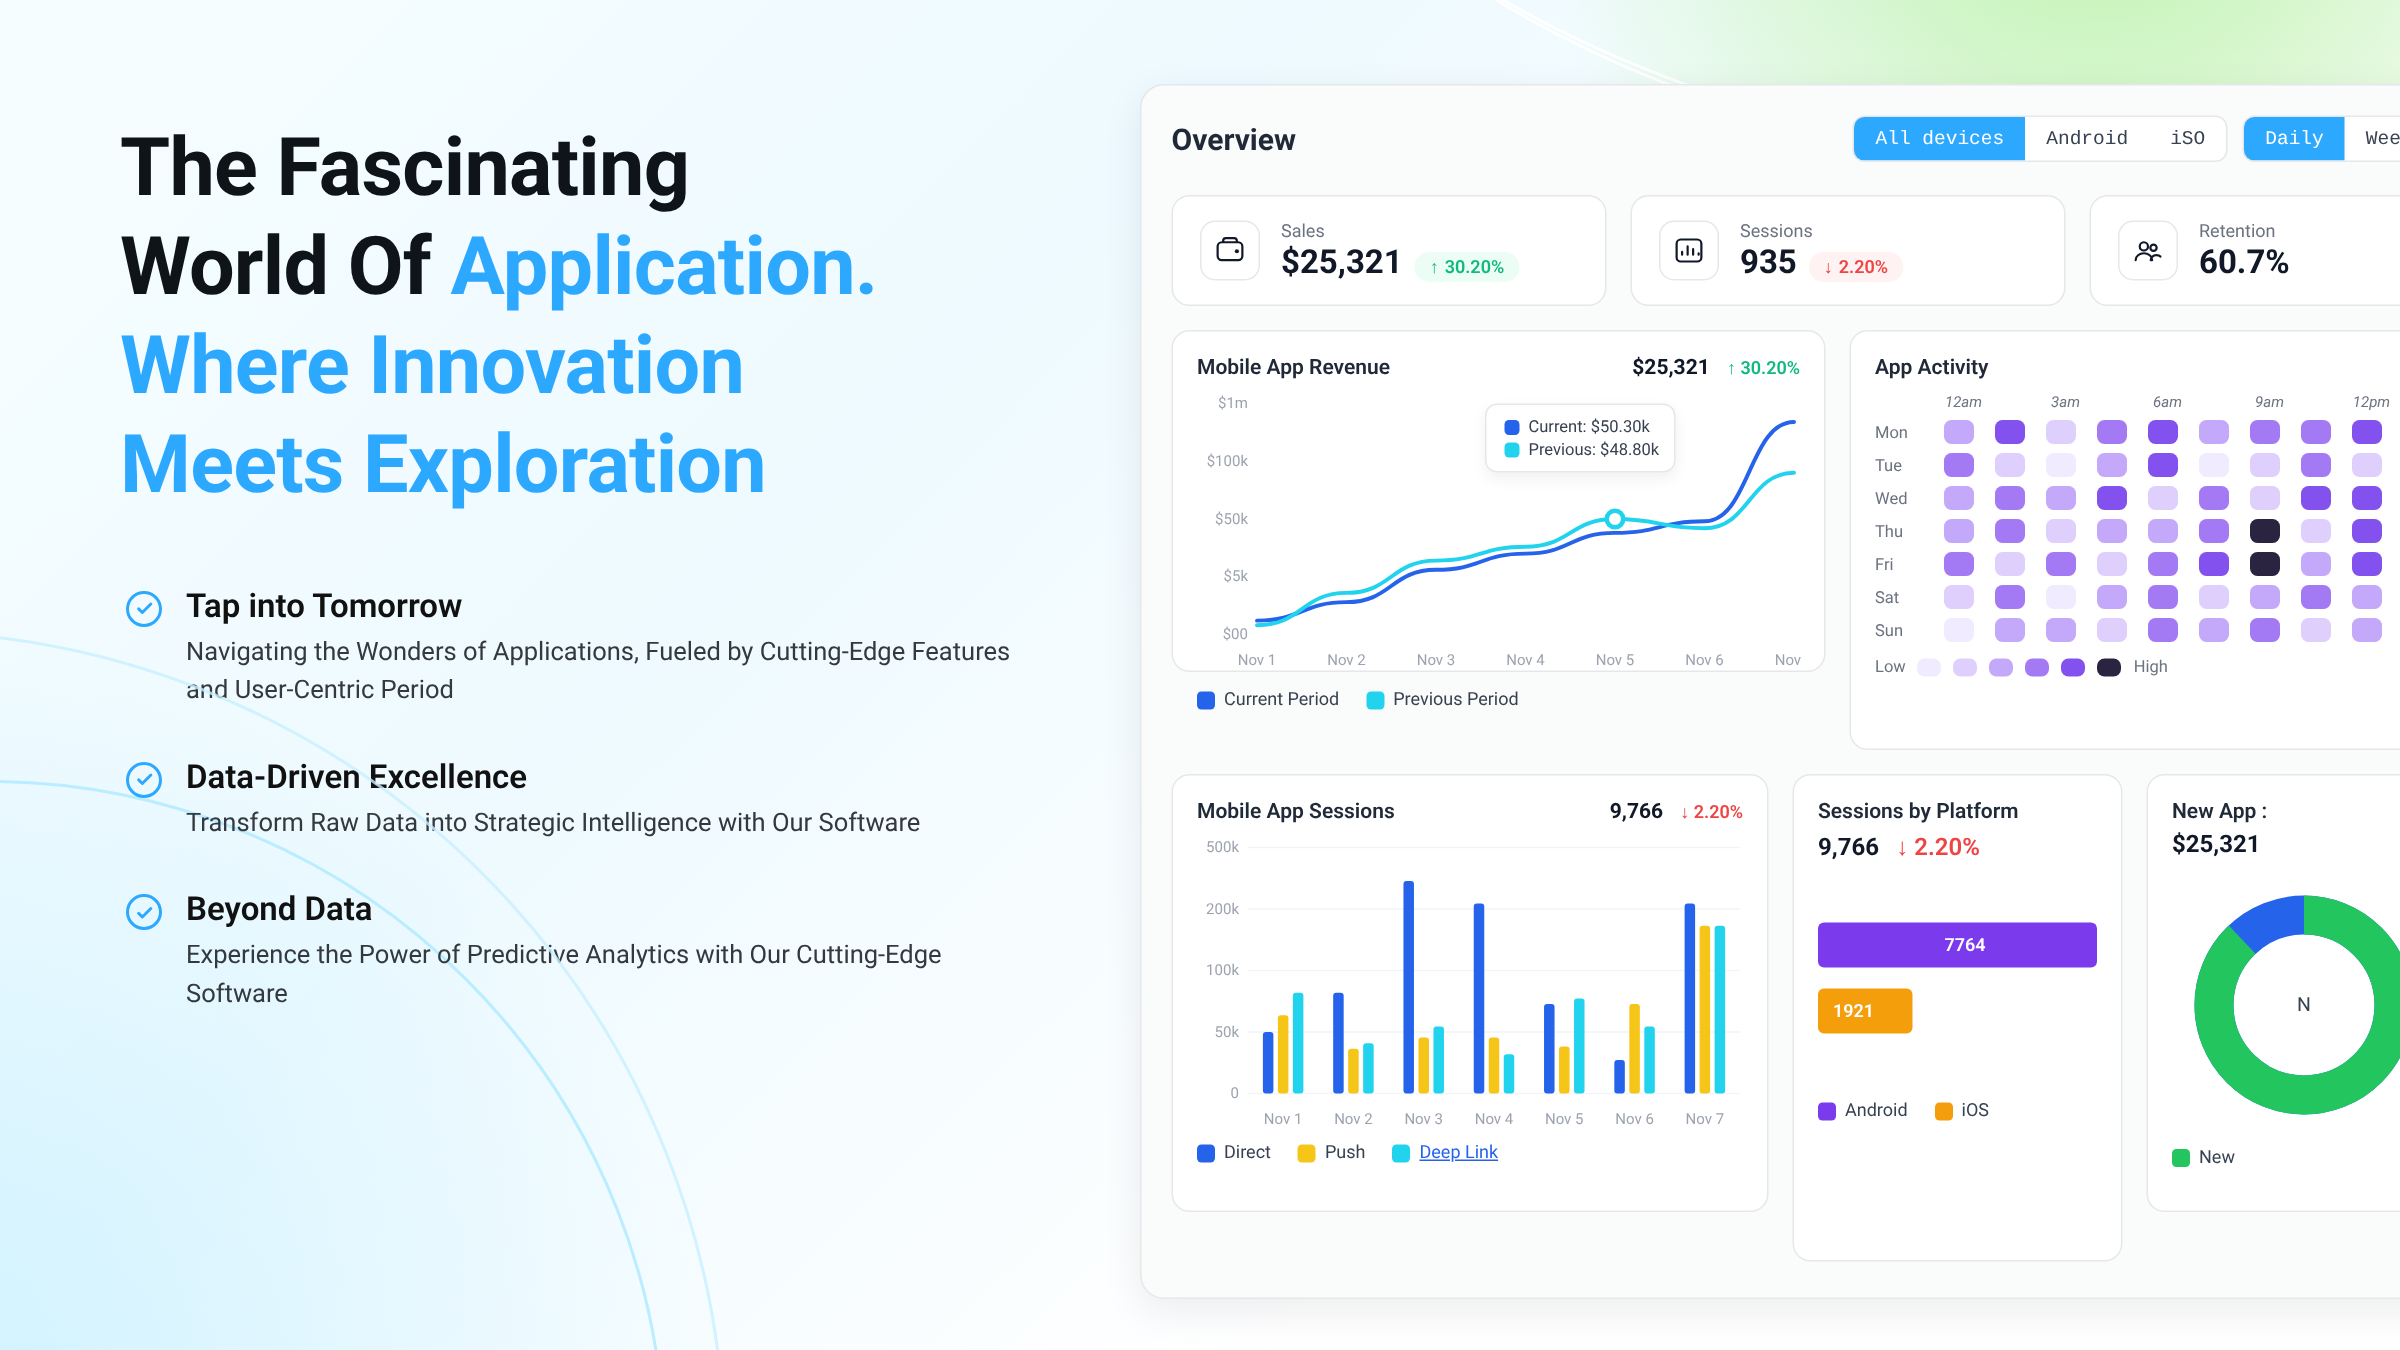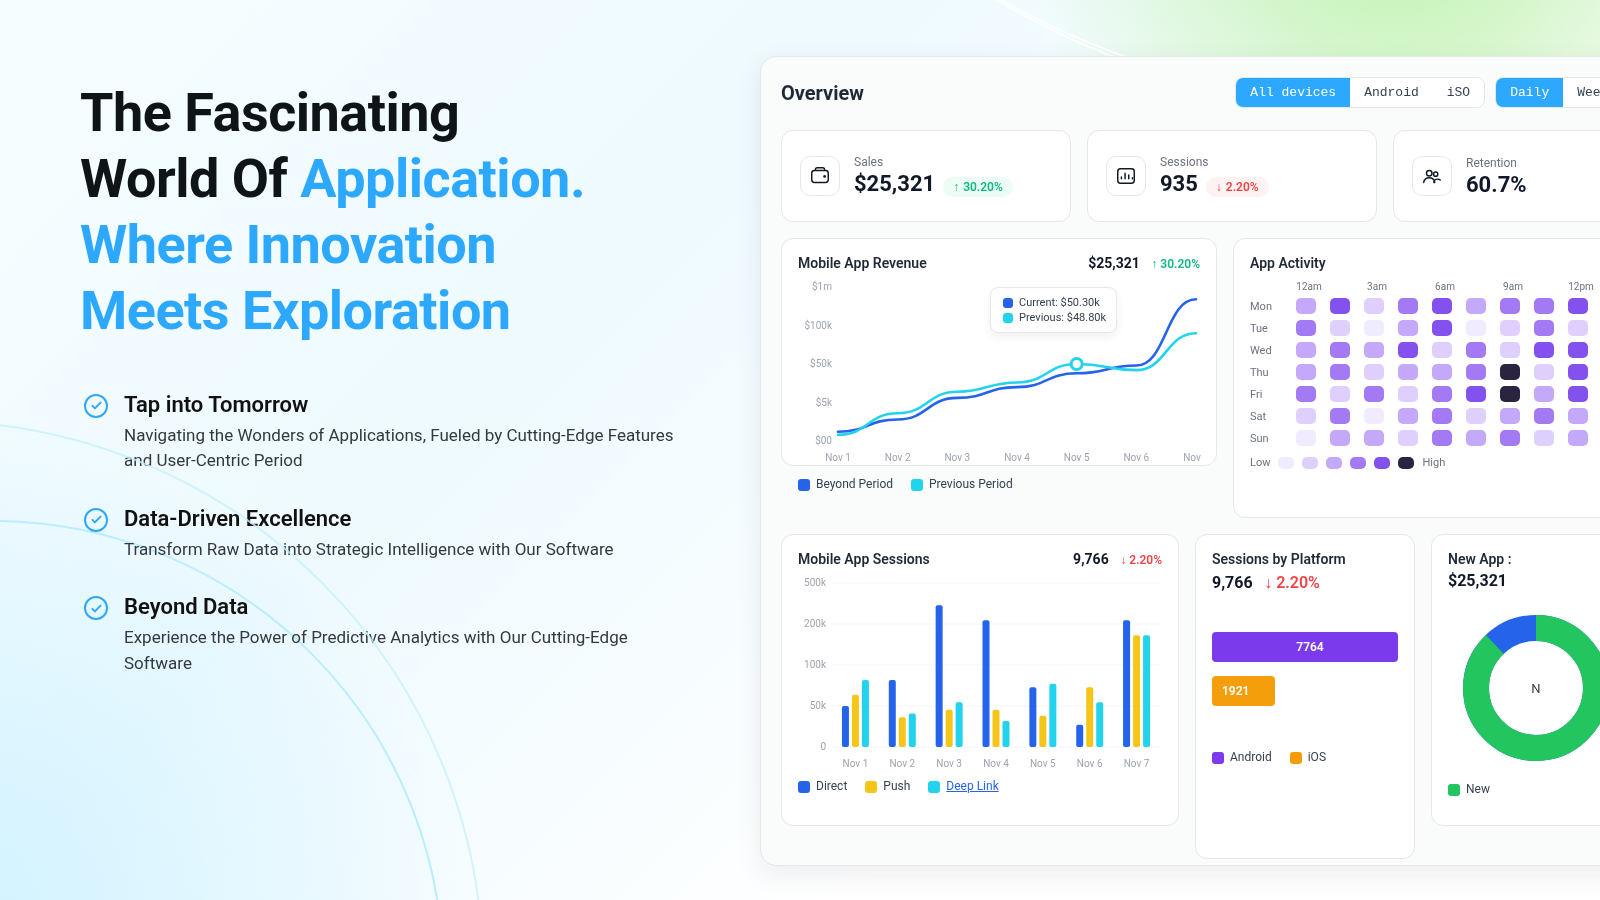--- a/index.html
+++ b/index.html
@@ -55,21 +55,21 @@
   }
   .seg button {
     border:none; background:transparent; padding:7px 14px; font-size:13px; font-weight:500; color:#374151; cursor:pointer;font-family:Liberation Mono, monospace;
   }
   .seg button.active { background:#2da8ff; color:#fff; }
 
   
   .stats-row { display:flex; gap:16px; margin:22px 0 16px 0; }
   .stat-card {
     background:#fff; border:1px solid #e5e7eb; border-radius:12px; padding:12px 18px;
-    display:flex; align-items:center; gap:14px; min-width:290px; height:92px;
+    display:flex; align-items:center; gap:14px; min-width:290px; height:74px;
   }
   .stat-card:nth-child(2){ min-width:290px; }
   .stat-card:nth-child(3){ min-width:220px; }
   .stat-icon {
     width:40px; height:40px; border:1px solid #e5e7eb; border-radius:10px;
     display:flex; align-items:center; justify-content:center;
   }
   .stat-icon svg { width:22px; height:22px; }
   .stat-label { font-size:12px; color:#6b7280; margin-bottom:2px; }
   .stat-val { font-size:22px; font-weight:700; color:#111827; }
@@ -93,21 +93,21 @@
   .ylab { font-size:10px; color:#9ca3af; text-anchor:end; }
   .xlab { font-size:10px; color:#9ca3af; text-anchor:middle; }
   .legend { display:flex; gap:18px; align-items:center; margin-top:6px; font-size:12px; color:#374151; }
   .sw { width:12px; height:12px; border-radius:3px; display:inline-block; margin-right:6px; vertical-align:middle; }
 
   #rev-panel { width:436px; height:228px; }
   #activity-panel { width:420px; height:280px; padding-right:8px; }
 
   
   .heat { display:grid; grid-template-columns:38px repeat(9, 26px); gap:6px 8px; margin-top:10px; }
-  .heat .hx { font-size:10px; color:#6b7280; text-align:center; }
+  .heat .hx { font-size:10px; color:#6b7280; text-align:center;font-style:italic; }
   .heat .hy { font-size:11px; color:#6b7280; text-align:left; align-self:center; }
   .cell { width:20px; height:16px; border-radius:5px; }
   .c0{ background:#f1ebff; } .c1{ background:#dfcffc; } .c2{ background:#c4a8f9; }
   .c3{ background:#a47af4; } .c4{ background:#8351ee; } .c5{ background:#2b2440; }
   .heat-legend { display:flex; align-items:center; gap:8px; font-size:11px; color:#6b7280; margin-top:10px; }
   .heat-legend .cell { width:16px; height:12px; }
 
   
   .tip {
     position:absolute; background:#fff; border:1px solid #e5e7eb; border-radius:8px;
@@ -281,21 +281,21 @@
         <div class="row">
             <span class="dot" style="background:#2563eb"></span>
             <span>Current: $50.30k</span>
           </div>
         <div class="row">
             <span class="dot" style="background:#22d3ee"></span>
             <span>Previous: $48.80k</span>
           </div>
       </div>
       <div class="legend">
-        <span><span class="sw" style="background:#2563eb"></span><span>Beyond Period</span></span>
+        <span><span class="sw" style="background:#2563eb"></span><span>Current Period</span></span>
         <span><span class="sw" style="background:#22d3ee"></span><span>Previous Period</span></span>
       </div>
     </div>
 
     <div class="panel" id="activity-panel">
       <div class="panel-title">App Activity</div>
       <div class="heat" id="heat-grid">
           <div></div>
           <div class="hx">12am</div>
           <div class="hx"></div>

